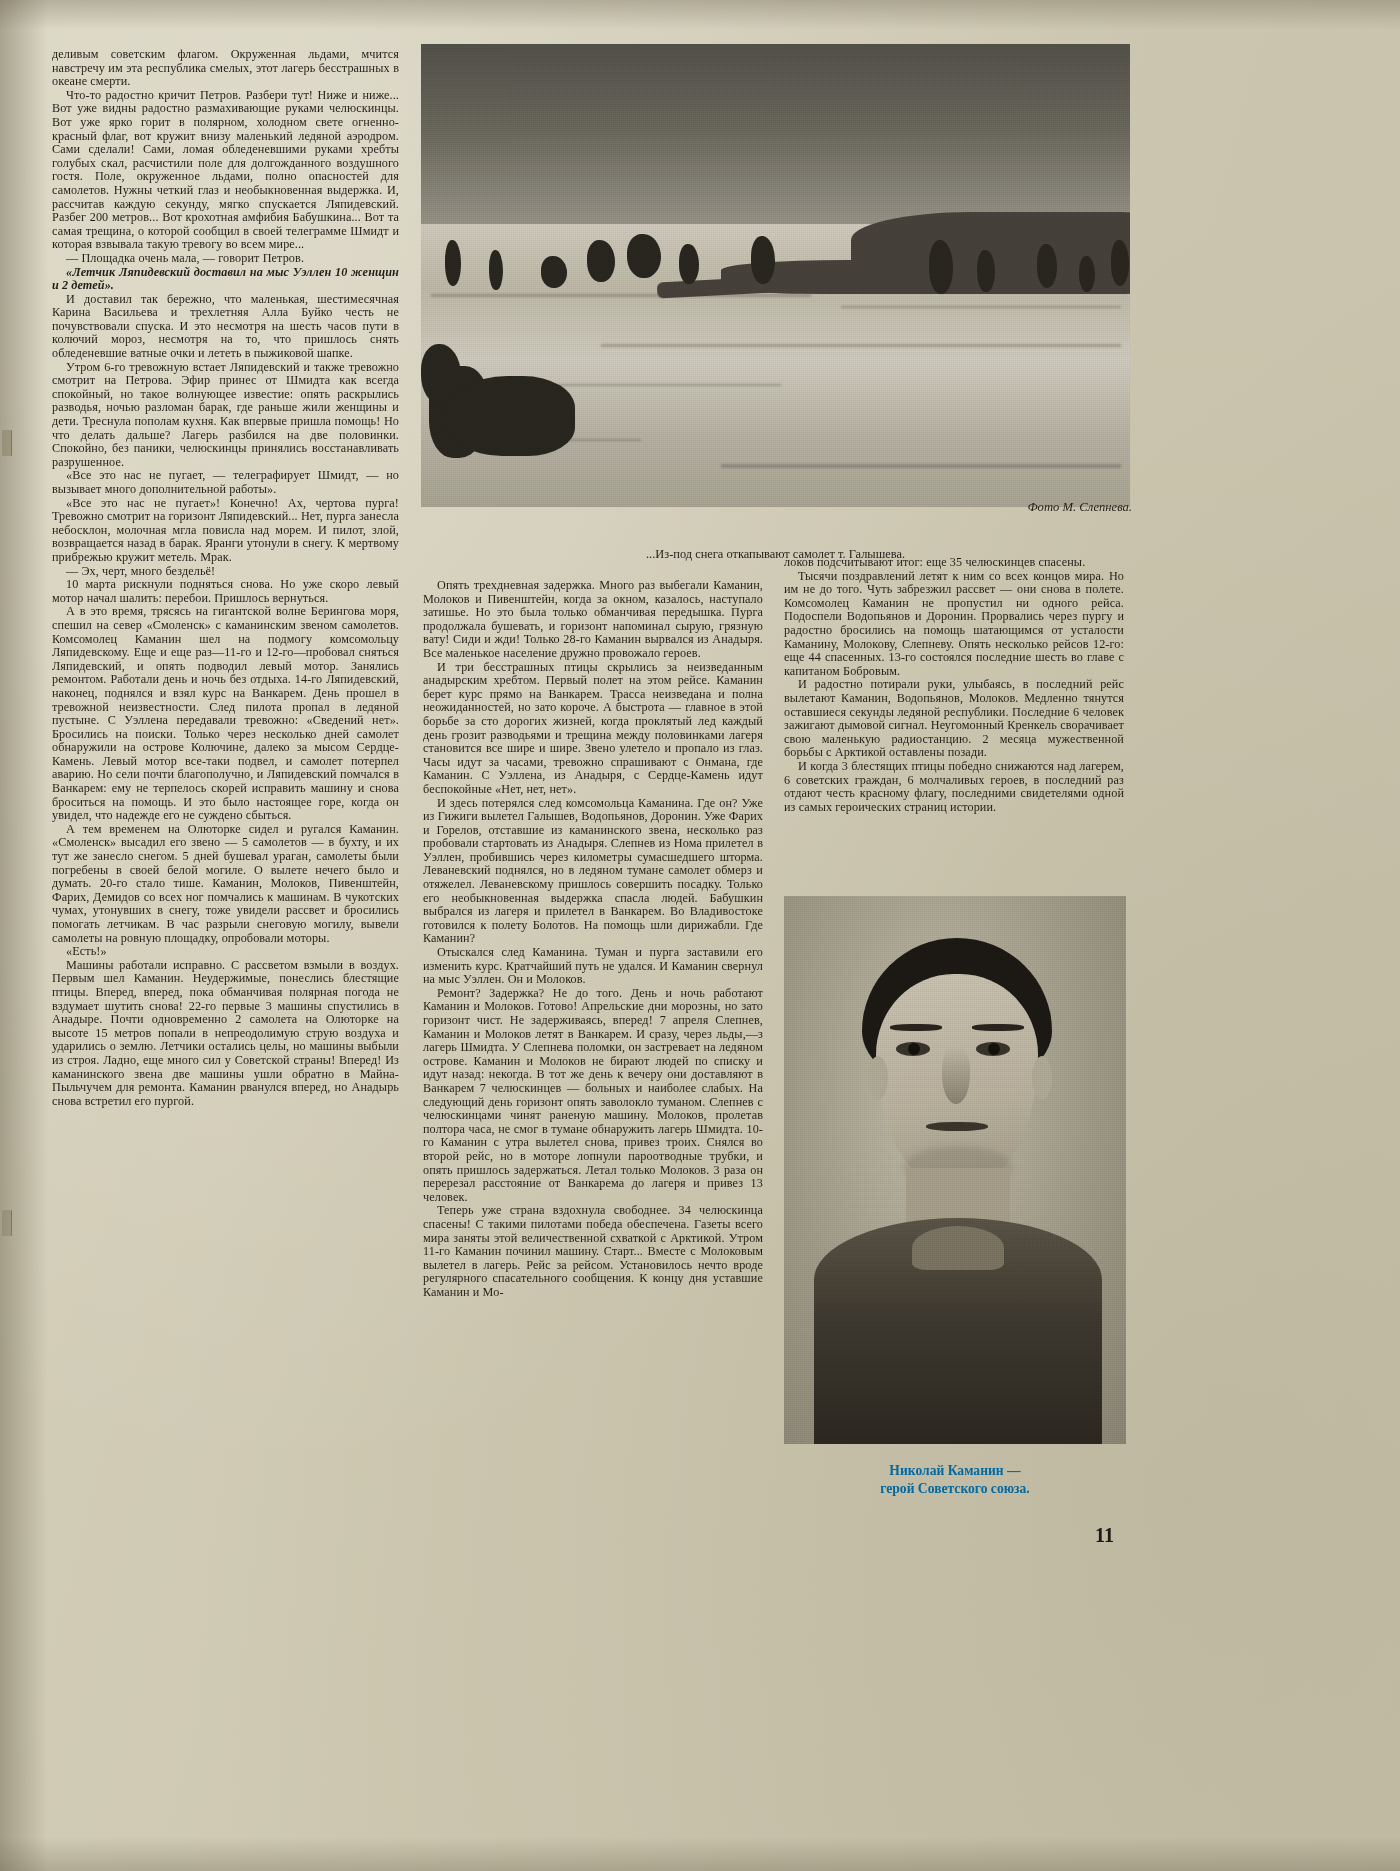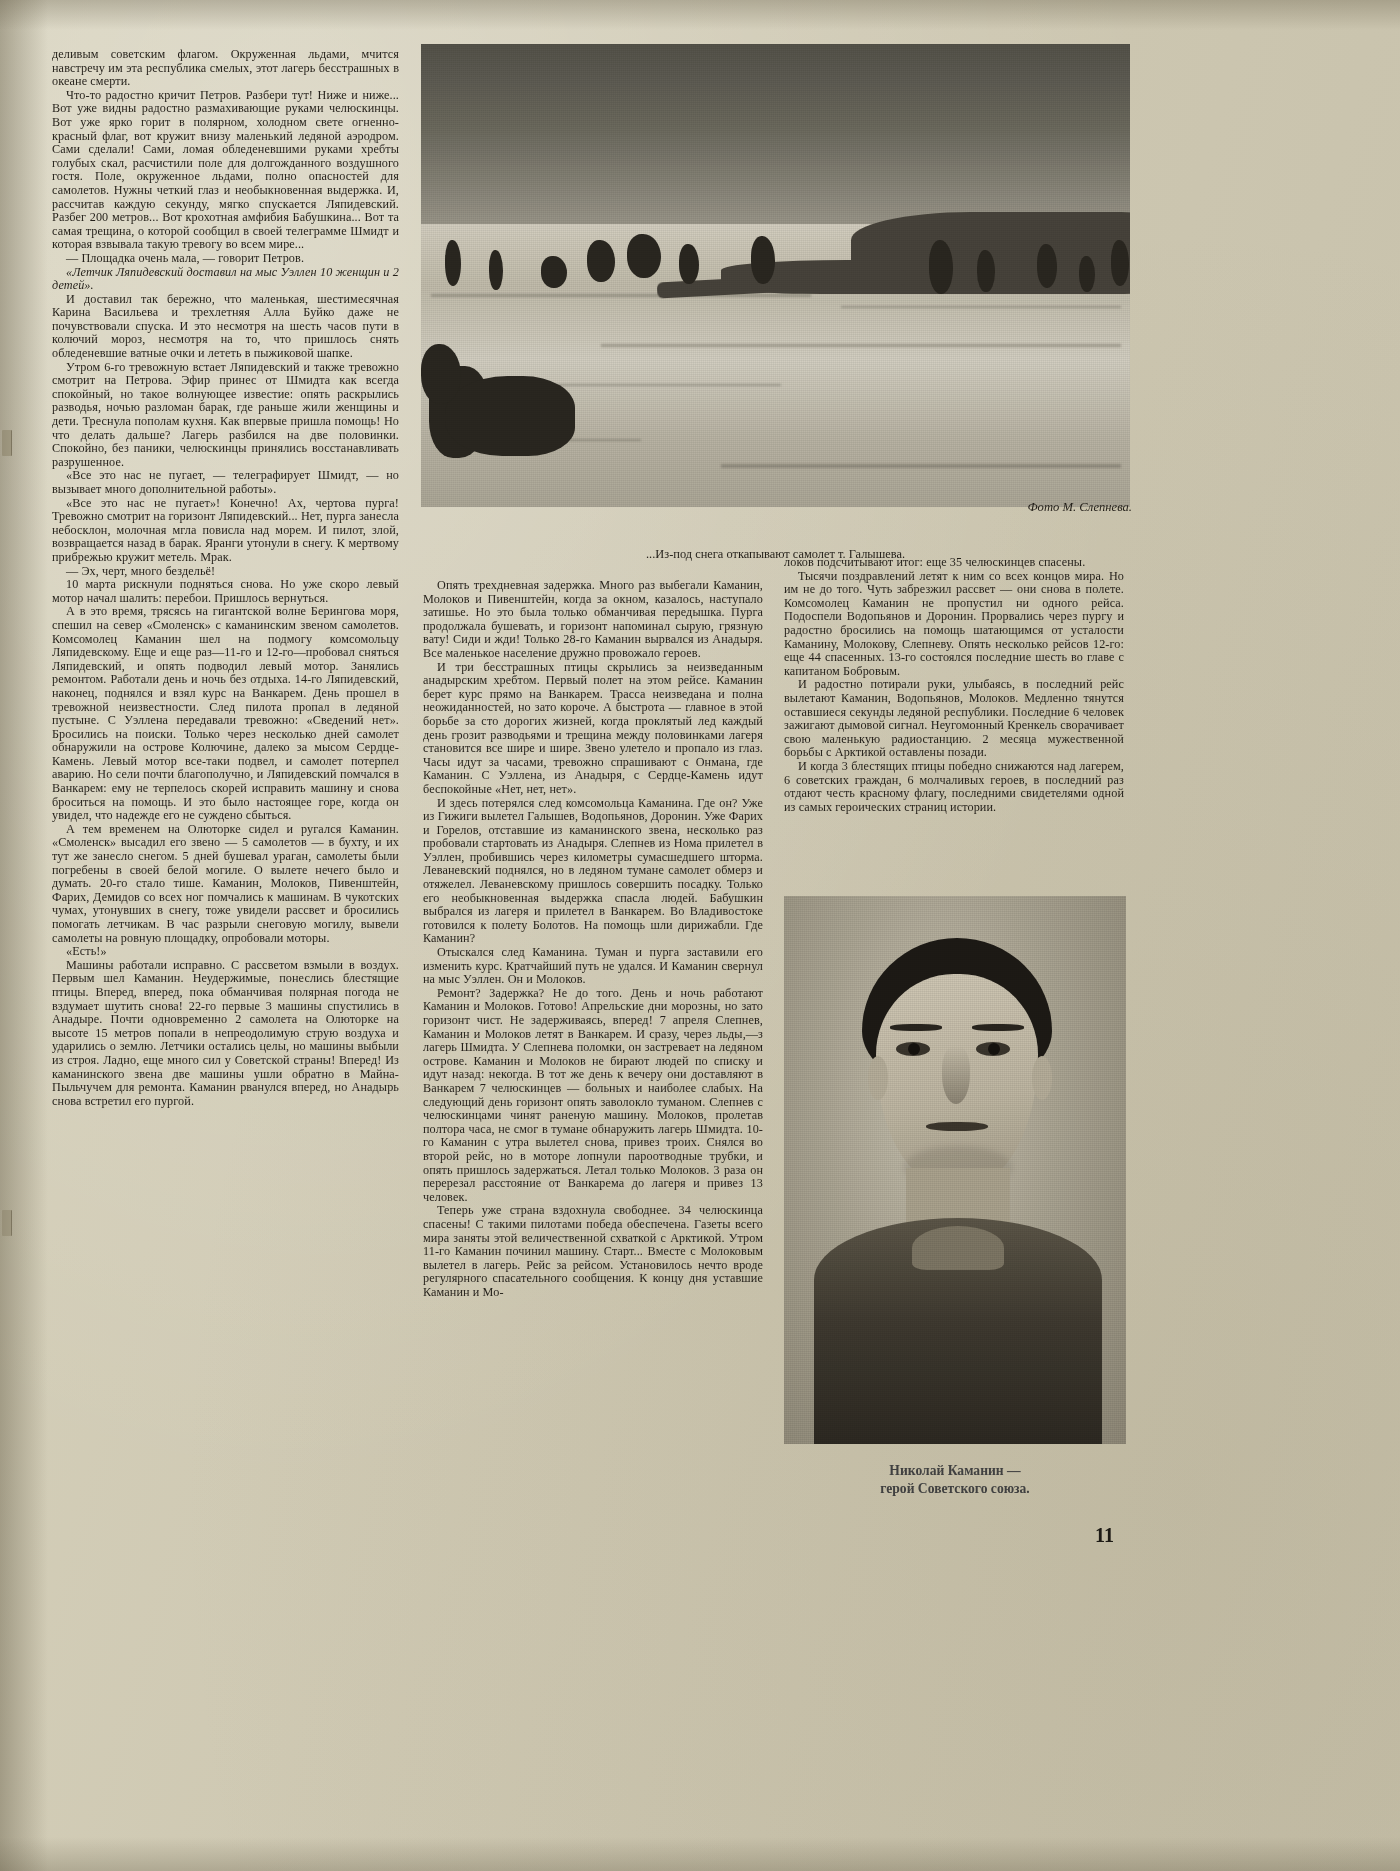--- a/index.html
+++ b/index.html
@@ -204,49 +204,49 @@
   }
   .portrait-caption {
     position: absolute;
     left: 784px;
     top: 1462px;
     width: 342px;
     text-align: center;
     font-weight: bold;
     font-size: 13.6px;
     line-height: 18px;
-    color: #404040;
+    color: #0369a1;
   }
   .page-number {
     position: absolute;
     left: 1095px;
     top: 1512px;
     font-weight: bold;
     font-size: 20px;
     color: #1d1a15;
     font-family: "Liberation Serif", serif;
     margin-top: 12px;
   }
-  .quote-ital { font-style: italic; }
+  .quote-ital { font-style: italic; font-weight: bold; }
 </style>
 </head>
 <body>
 
 <div class="page">
   <div class="paper-tex"></div>
 
   <div class="punch" style="top:430px"></div>
   <div class="punch" style="top:1210px"></div>
 
   <div class="col" id="col-left">
     <p class="noindent">деливым советским флагом. Окруженная льдами, мчится навстречу им эта республика смелых, этот лагерь бесстрашных в океане смерти.</p>
     <p>Что-то радостно кричит Петров. Разбери тут! Ниже и ниже... Вот уже видны радостно размахивающие руками челюскинцы. Вот уже ярко горит в полярном, холодном свете огненно-красный флаг, вот кружит внизу маленький ледяной аэродром. Сами сделали! Сами, ломая обледеневшими руками хребты голубых скал, расчистили поле для долгожданного воздушного гостя. Поле, окруженное льдами, полно опасностей для самолетов. Нужны четкий глаз и необыкновенная выдержка. И, рассчитав каждую секунду, мягко спускается Ляпидевский. Разбег 200 метров... Вот крохотная амфибия Бабушкина... Вот та самая трещина, о которой сообщил в своей телеграмме Шмидт и которая взвывала такую тревогу во всем мире...</p>
     <p>— Площадка очень мала, — говорит Петров.</p>
     <p class="quote-ital">«Летчик Ляпидевский доставил на мыс Уэллен 10 женщин и 2 детей».</p>
-    <p>И доставил так бережно, что маленькая, шестимесячная Карина Васильева и трехлетняя Алла Буйко даже не почувствовали спуска. И это несмотря на шесть часов пути в колючий мороз, несмотря на то, что пришлось снять обледеневшие ватные очки и лететь в пыжиковой шапке.</p>
+    <p>И доставил так бережно, что маленькая, шестимесячная Карина Васильева и трехлетняя Алла Буйко честь не почувствовали спуска. И это несмотря на шесть часов пути в колючий мороз, несмотря на то, что пришлось снять обледеневшие ватные очки и лететь в пыжиковой шапке.</p>
     <p>Утром 6-го тревожную встает Ляпидевский и также тревожно смотрит на Петрова. Эфир принес от Шмидта как всегда спокойный, но такое волнующее известие: опять раскрылись разводья, ночью разломан барак, где раньше жили женщины и дети. Треснула пополам кухня. Как впервые пришла помощь! Но что делать дальше? Лагерь разбился на две половинки. Спокойно, без паники, челюскинцы принялись восстанавливать разрушенное.</p>
     <p>«Все это нас не пугает, — телеграфирует Шмидт, — но вызывает много дополнительной работы».</p>
     <p>«Все это нас не пугает»! Конечно! Ах, чертова пурга! Тревожно смотрит на горизонт Ляпидевский... Нет, пурга занесла небосклон, молочная мгла повисла над морем. И пилот, злой, возвращается назад в барак. Яранги утонули в снегу. К мертвому прибрежью кружит метель. Мрак.</p>
     <p>— Эх, черт, много бездельё!</p>
     <p>10 марта рискнули подняться снова. Но уже скоро левый мотор начал шалить: перебои. Пришлось вернуться.</p>
     <p>А в это время, трясясь на гигантской волне Берингова моря, спешил на север «Смоленск» с каманинским звеном самолетов. Комсомолец Каманин шел на подмогу комсомольцу Ляпидевскому. Еще и еще раз—11-го и 12-го—пробовал сняться Ляпидевский, и опять подводил левый мотор. Занялись ремонтом. Работали день и ночь без отдыха. 14-го Ляпидевский, наконец, поднялся и взял курс на Ванкарем. День прошел в тревожной неизвестности. След пилота пропал в ледяной пустыне. С Уэллена передавали тревожно: «Сведений нет». Бросились на поиски. Только через несколько дней самолет обнаружили на острове Колючине, далеко за мысом Сердце-Камень. Левый мотор все-таки подвел, и самолет потерпел аварию. Но сели почти благополучно, и Ляпидевский помчался в Ванкарем: ему не терпелось скорей исправить машину и снова броситься на помощь. И это было настоящее горе, когда он увидел, что надежде его не суждено сбыться.</p>
     <p>А тем временем на Олюторке сидел и ругался Каманин. «Смоленск» высадил его звено — 5 самолетов — в бухту, и их тут же занесло снегом. 5 дней бушевал ураган, самолеты были погребены в своей белой могиле. О вылете нечего было и думать. 20-го стало тише. Каманин, Молоков, Пивенштейн, Фарих, Демидов со всех ног помчались к машинам. В чукотских чумах, утонувших в снегу, тоже увидели рассвет и бросились помогать летчикам. В час разрыли снеговую могилу, вывели самолеты на ровную площадку, опробовали моторы.</p>
     <p>«Есть!»</p>
     <p>Машины работали исправно. С рассветом взмыли в воздух. Первым шел Каманин. Неудержимые, понеслись блестящие птицы. Вперед, вперед, пока обманчивая полярная погода не вздумает шутить снова! 22-го первые 3 машины спустились в Анадыре. Почти одновременно 2 самолета на Олюторке на высоте 15 метров попали в непреодолимую струю воздуха и ударились о землю. Летчики остались целы, но машины выбыли из строя. Ладно, еще много сил у Советской страны! Вперед! Из каманинского звена две машины ушли обратно в Майна-Пыльчучем для ремонта. Каманин рванулся вперед, но Анадырь снова встретил его пургой.</p>
   </div>

